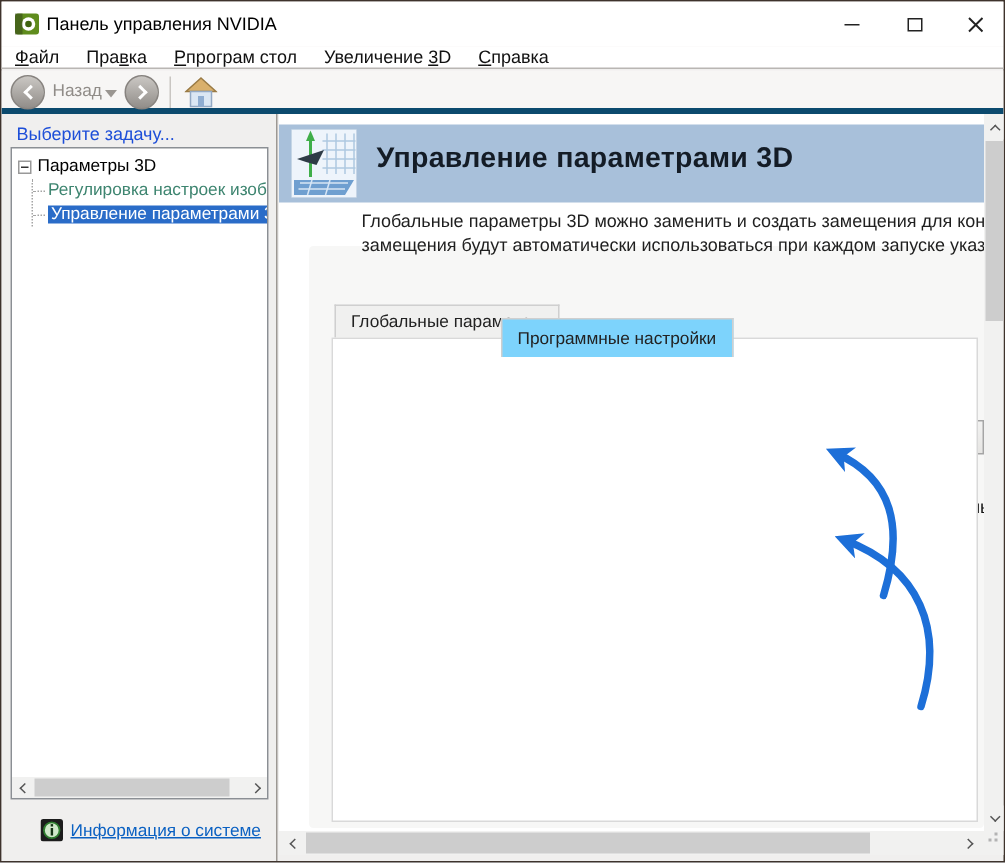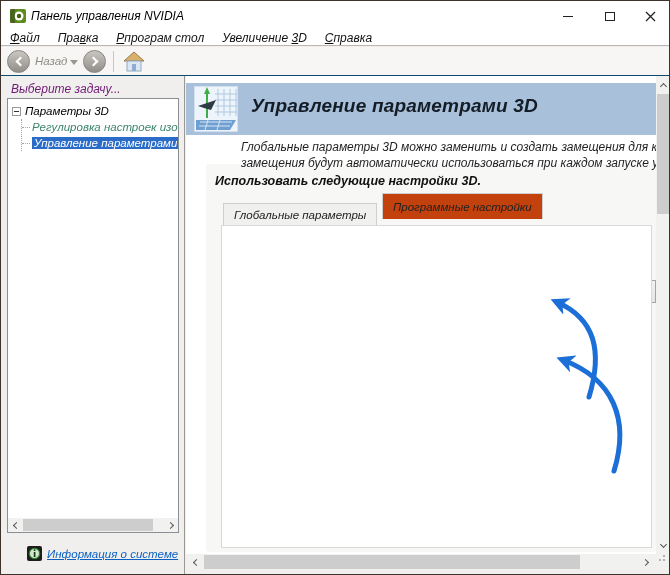--- a/index.html
+++ b/index.html
@@ -1,45 +1,45 @@
 <!DOCTYPE html>
 <html><head>
 <meta charset="utf-8">
 <style>
   html,body{margin:0;padding:0;background:#888;}
   *{box-sizing:border-box;}
   #window{
     position:relative;width:670px;height:575px;background:#f0efee;
     border:1px solid #3e332c;overflow:hidden;
-    font-family:"Liberation Sans",sans-serif;color:#1a1a1a;font-style:italic;
+    font-family:"Liberation Sans",sans-serif;color:#1a1a1a;
   }
   .abs{position:absolute;}
   .nowrap{white-space:nowrap;overflow:hidden;}
   
   #titlebar{left:0;top:0;width:668px;height:30px;background:#ffffff;}
   #title-text{left:30px;top:8px;font-size:12px;color:#000;}
   .winbtn{top:0;width:38px;height:30px;display:flex;align-items:center;justify-content:center;}
   
   #menubar{left:0;top:30px;width:668px;height:15px;background:#fff;border-bottom:1px solid #b9b6b3;display:flex;align-items:center;}
   .menu-item{font-size:12px;color:#111;padding:0 9px;white-space:nowrap;}
   .menu-key{text-decoration:underline;}
   
-  #toolbar{left:0;top:46px;width:668px;height:29px;background:#f7f6f5;border-bottom:1px solid #0c4a6e;}
+  #toolbar{left:0;top:46px;width:668px;height:29px;background:#f7f6f5;border-bottom:4px solid #0c4a6e;}
   .nav-circle{width:23px;height:23px;border-radius:50%;
     background:linear-gradient(#cac7c3,#918d89);border:1px solid #87837f;
     display:flex;align-items:center;justify-content:center;}
   .chev{display:inline-block;width:7px;height:7px;border-right:2px solid #fff;border-bottom:2px solid #fff;}
   .chev.left{transform:rotate(135deg);margin-left:3px;}
   .chev.right{transform:rotate(-45deg);margin-right:3px;}
   .chev.gray{border-color:#555;}
   .chev.small{width:5px;height:5px;border-width:1.5px;}
   .caret-down{width:0;height:0;border-left:4px solid transparent;border-right:4px solid transparent;border-top:5px solid #9a9691;}
   
   #sidebar{left:0;top:75px;width:184px;height:500px;background:#f0efee;border-right:1px solid #9c9893;}
-  #task-header{left:10px;top:81px;font-size:12px;color:#701a75;}
+  #task-header{left:10px;top:81px;font-size:12px;color:#1d4ed8;}
   #treebox{left:6px;top:97px;width:172px;height:435px;background:#fff;border:1px solid #8b8f94;overflow:hidden;}
   .tree-root-row{display:flex;align-items:center;margin:6px 0 2px 4px;font-size:11.5px;color:#000;}
   .expander{width:9px;height:9px;border:1px solid #999;background:#fff;margin-right:4px;position:relative;flex:0 0 auto;}
   .expander::after{content:"";position:absolute;left:1px;top:3px;width:5px;height:1px;background:#333;}
   .tree-children{margin-left:9px;border-left:1px dotted #a5a5a5;}
   .tree-item{display:flex;align-items:center;font-size:11.5px;color:#3e8570;height:16px;white-space:nowrap;}
   .tree-item::before{content:"";width:8px;border-top:1px dotted #a5a5a5;margin-right:2px;flex:0 0 auto;}
   .tree-sel{background:#2a6cc8;color:#fff;padding:0 2px;}
   
   .sb-track{background:#f1f1f0;}
@@ -50,21 +50,21 @@
   #sysinfo span{font-size:11.5px;color:#0b61c2;text-decoration:underline;}
   
   #main-bg{left:185px;top:75px;width:470px;height:478px;background:#ffffff;}
   #section-panel{left:205px;top:163px;width:450px;height:388px;background:#f7f7f6;border-radius:3px;}
   #header-band{left:185px;top:82px;width:470px;height:52px;background:#a8c0da;}
   #page-title{left:250px;top:94px;font-size:19px;font-weight:bold;color:#141c26;letter-spacing:.2px;}
   #restore-top{left:445px;top:113px;width:205px;text-align:right;font-size:12px;font-weight:600;color:#1c2b3a;}
   .desc{left:240px;width:415px;font-size:12px;color:#1f1f1f;}
   #section-title{left:214px;top:173px;font-size:12.5px;font-weight:bold;color:#111;}
   .tab{top:202px;height:23px;line-height:22px;padding:0 10px;font-size:11.5px;background:#f0f0ef;border:1px solid #cfcfcf;border-bottom:none;color:#222;}
-  .tab.active{top:192px;height:26px;line-height:26px;background:#c2410c;z-index:3;margin-left:48px;}
+  .tab.active{top:211px;height:26px;line-height:26px;background:#7dd3fc;z-index:3;}
   #tab-panel{left:220px;top:224px;width:431px;height:323px;background:#fff;border:1px solid #d9d9d9;z-index:1;}
   .notice-line{left:262px;font-size:12px;color:#1c1c1c;}
   a.link{color:#0b61c2;text-decoration:underline;cursor:pointer;}
   .step-label{left:229px;font-size:12px;color:#141414;}
   .combo{background:#fff;border:1px solid #949494;height:23px;display:flex;align-items:center;padding:0 6px;font-size:11.5px;color:#1a1a1a;}
   .combo .cchev{margin-left:auto;width:7px;height:7px;border-right:1.6px solid #444;border-bottom:1.6px solid #444;transform:rotate(45deg) translateY(-2px);}
   .btn{height:23px;background:linear-gradient(#f2f2f1,#e6e5e3);border:1px solid #a5a5a5;display:flex;align-items:center;justify-content:center;font-size:11.5px;color:#141414;}
   .btn.disabled{color:#9b9b9b;background:#efeeed;}
   .checkbox{width:13px;height:13px;border:1px solid #666;background:#fff;position:relative;}
   .checkbox::after{content:"";position:absolute;left:3px;top:0px;width:4px;height:8px;border-right:2px solid #1a1a1a;border-bottom:2px solid #1a1a1a;transform:rotate(40deg);}
@@ -193,21 +193,20 @@
       </g>
     <line x1="13" y1="6" x2="13" y2="32" stroke="#3fae49" stroke-width="2"></line>
     <polygon points="13,1 16,8 10,8" fill="#3fae49"></polygon>
     <path d="M4 20 L22 14 L17 24 L10 22 Z" fill="#2e3b46"></path>
   </svg>
   <div class="abs" id="page-title">Управление параметрами 3D</div>
 
   <div class="abs desc nowrap" style="top:139px">Глобальные параметры 3D можно заменить и создать замещения для конкретных програм</div>
   <div class="abs desc nowrap" style="top:155px">замещения будут автоматически использоваться при каждом запуске указанных программ</div>
 
-  <div class="abs" id="section-title">Использовать следующие настройки 3D.</div>
 
   <div class="abs tab" style="left:222px">Глобальные параметры</div>
   <div class="abs tab active" style="left:333px">Программные настройки</div>
   <div class="abs" id="tab-panel"></div>
 
   <svg class="abs" style="left:231px;top:230px" width="24" height="26">
     <defs>
         <linearGradient id="ig" x1="0" y1="0" x2="0" y2="1">
           <stop offset="0" stop-color="#5aa0e8"></stop>
           <stop offset="1" stop-color="#1f5fb8"></stop>

